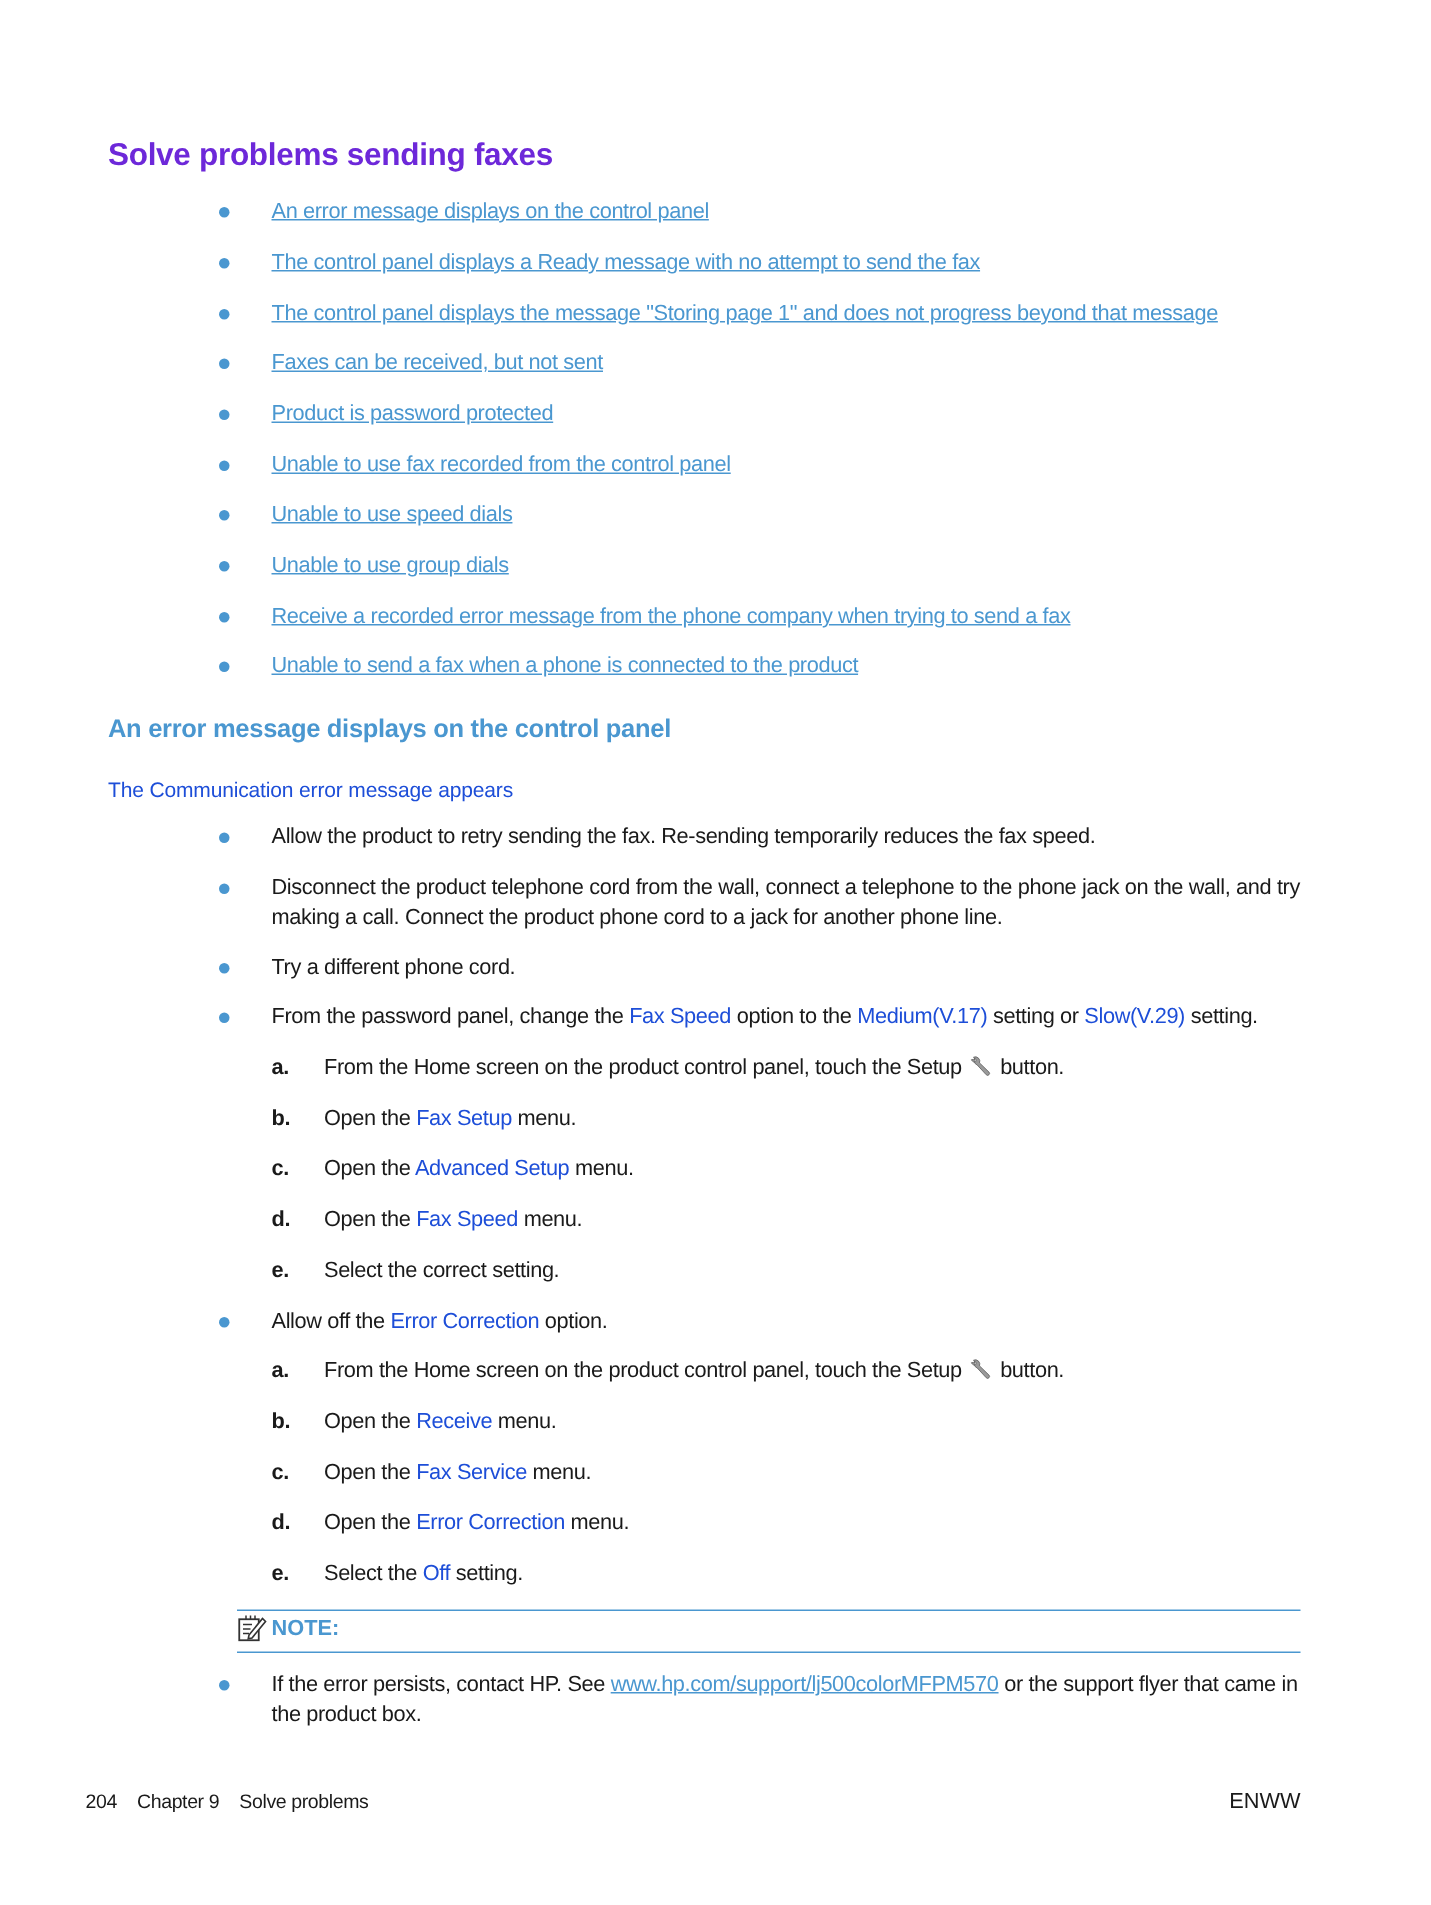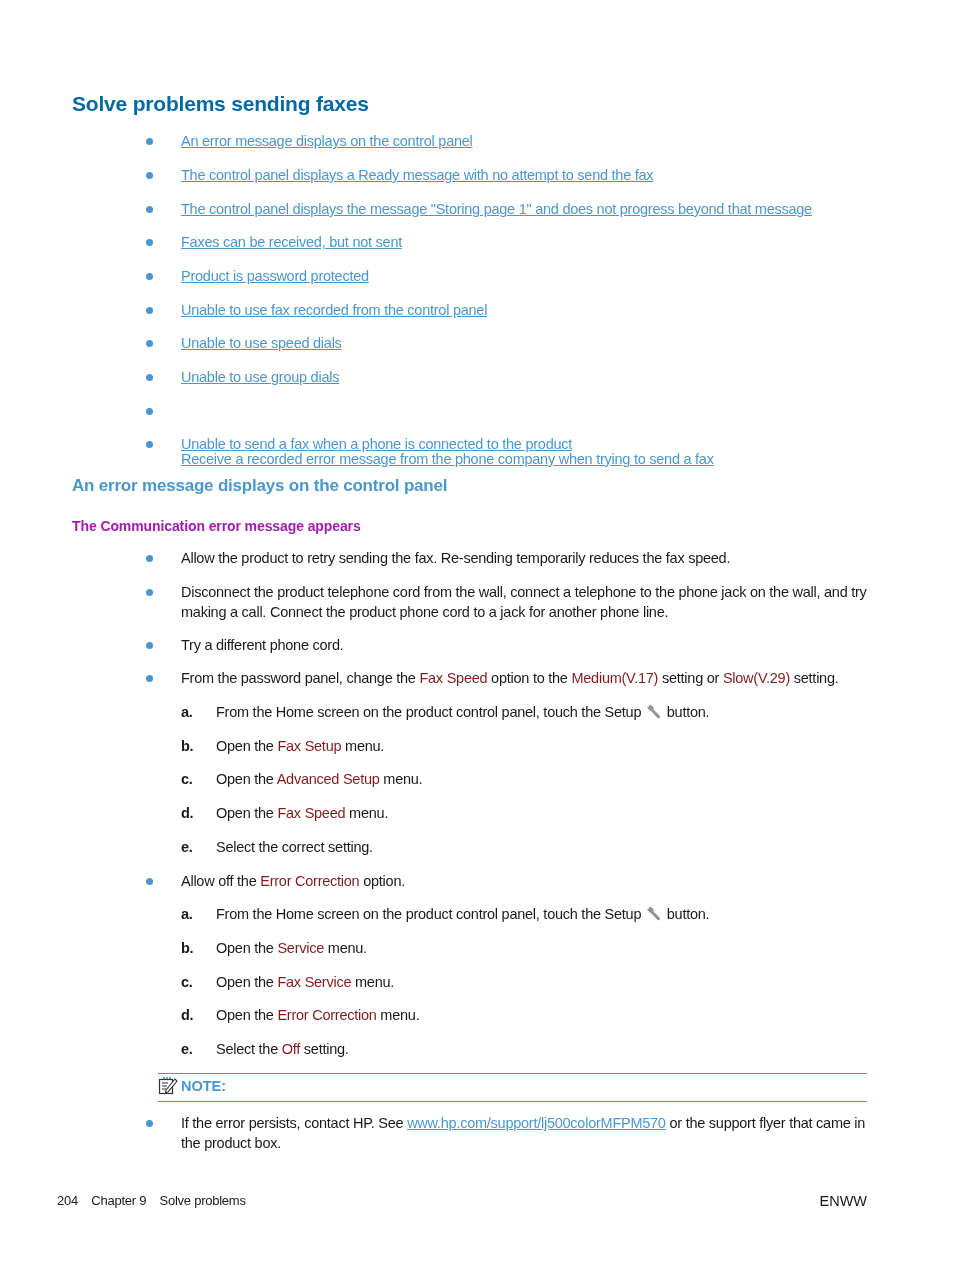--- a/index.html
+++ b/index.html
@@ -1,20 +1,20 @@
 <!DOCTYPE html>
 <html><head>
 <meta charset="utf-8">
 <style>
   html, body { margin: 0; padding: 0; background: #ffffff; }
   body { width: 954px; height: 1270px; position: relative; font-family: "Liberation Sans", sans-serif; color: #1a1a1a; overflow: hidden; }
-  .blue { color: #7f1d1d; }
-  .h1 { position: absolute; left: 72px; top: 92px; font-size: 21px; font-weight: bold; color: #0369a1; letter-spacing: -0.2px; }
+  .blue { color: #1d4ed8; }
+  .h1 { position: absolute; left: 72px; top: 92px; font-size: 21px; font-weight: bold; color: #6d28d9; letter-spacing: -0.2px; }
   .h2 { position: absolute; left: 72px; top: 476px; font-size: 17px; font-weight: bold; color: #4a97d0; letter-spacing: -0.2px; }
-  .h3 { position: absolute; left: 72px; top: 518px; font-size: 14px; font-weight: bold; color: #a21caf; letter-spacing: -0.1px; }
+  .h3 { position: absolute; left: 72px; top: 518px; font-size: 14px; font-weight: normal; color: #1d4ed8; letter-spacing: -0.1px; }
   .row { position: absolute; left: 0; font-size: 14.5px; line-height: 19.5px; letter-spacing: -0.25px; }
   .bullet { position: absolute; left: 146px; width: 7px; height: 7px; border-radius: 50%; background: #4a97d0; margin-top: 6px; }
   .btext { position: absolute; left: 181px; width: 690px; }
   a.link { color: #4a97d0; text-decoration: underline; }
   .step-letter { position: absolute; left: 181px; font-weight: bold; }
   .step-text { position: absolute; left: 216px; white-space: nowrap; }
   .wrench { display: inline-block; width: 14px; height: 14px; vertical-align: -2px; margin: 0 2px; }
   .note { position: absolute; left: 158px; top: 1073px; width: 709px; height: 27px; border-top: 1px solid #4a97d0; border-bottom: 1px solid #4a97d0; text-align: right; }
   .note-icon { position: absolute; left: 0; top: 2px; width: 20px; height: 20px; }
   .note-label { position: absolute; left: 23px; top: 4px; font-weight: bold; color: #4a97d0; font-size: 14.5px; }
@@ -56,21 +56,21 @@
     <div class="row" style="top: 334px;">
       <span class="bullet"></span>
       <a class="link btext" href="#" style="white-space: nowrap; width: auto;">Unable to use speed dials</a>
     </div>
     <div class="row" style="top: 368px;">
       <span class="bullet"></span>
       <a class="link btext" href="#" style="white-space: nowrap; width: auto;">Unable to use group dials</a>
     </div>
     <div class="row" style="top: 402px;">
       <span class="bullet"></span>
-      <a class="link btext" href="#" style="white-space: nowrap; width: auto; margin-top: 48px;">Receive a recorded error message from the phone company when trying to send a fax</a>
+      <a class="link btext" href="#" style="white-space: nowrap; width: auto;">Receive a recorded error message from the phone company when trying to send a fax</a>
     </div>
     <div class="row" style="top: 435px;">
       <span class="bullet"></span>
       <a class="link btext" href="#" style="white-space: nowrap; width: auto;">Unable to send a fax when a phone is connected to the product</a>
     </div>
   </div>
 
 <div class="h2">An error message displays on the control panel</div>
 <div class="h3">The Communication error message appears</div>
 
@@ -126,21 +126,21 @@
 
 <div id="steps2">
     <div class="row" style="top: 905px;">
       <span class="step-letter">a.</span>
       <span class="step-text"><span>From the Home screen on the product control panel, touch the Setup </span><svg class="wrench" viewBox="0 0 14 14">
           <path d="M3 1.5 A3 3 0 0 0 4.5 6 L10.5 12.5 A1.2 1.2 0 0 0 12.3 10.7 L6 4.6 A3 3 0 0 0 2 0.8 L3.8 2.6 L3.4 3.8 L2.2 4.2 L0.5 2.5 A3 3 0 0 0 3 1.5 Z" fill="#9a9a9a" stroke="#666" stroke-width="0.6"></path>
         </svg><span class="blue"></span><span> button.</span></span>
     </div>
     <div class="row" style="top: 939px;">
       <span class="step-letter">b.</span>
-      <span class="step-text"><span>Open the </span><span class="blue">Service</span><span> menu.</span></span>
+      <span class="step-text"><span>Open the </span><span class="blue">Receive</span><span> menu.</span></span>
     </div>
     <div class="row" style="top: 973px;">
       <span class="step-letter">c.</span>
       <span class="step-text"><span>Open the </span><span class="blue">Fax Service</span><span> menu.</span></span>
     </div>
     <div class="row" style="top: 1006px;">
       <span class="step-letter">d.</span>
       <span class="step-text"><span>Open the </span><span class="blue">Error Correction</span><span> menu.</span></span>
     </div>
     <div class="row" style="top: 1040px;">

